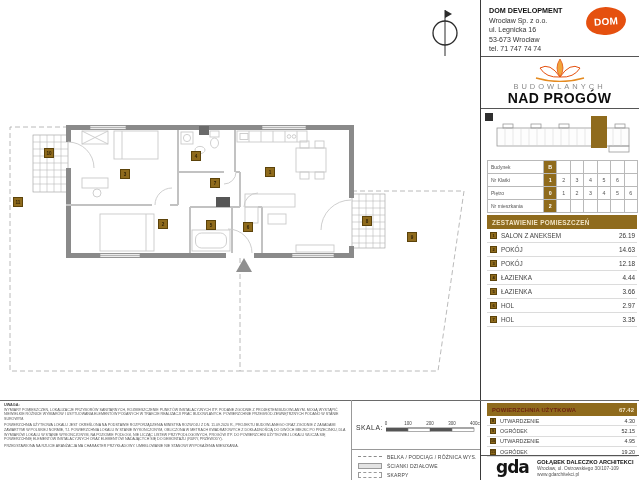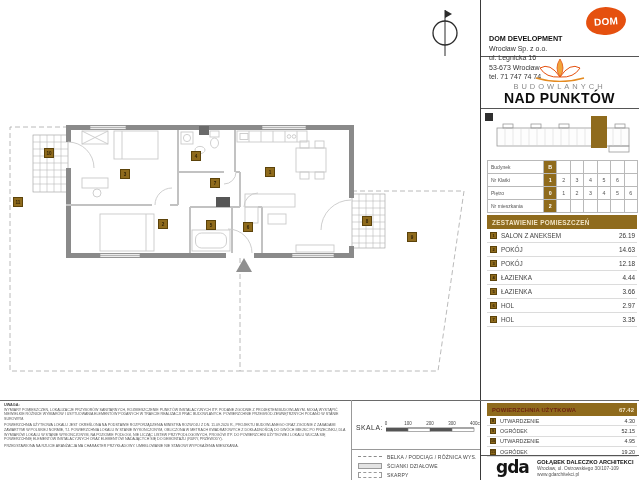--- a/index.html
+++ b/index.html
@@ -9,21 +9,21 @@
   
   .vline-main{position:absolute;left:480px;top:0;height:480px;border-left:1px solid #3a3a3a;}
   .hline-bottom{position:absolute;left:0;top:400px;width:639px;border-top:1px solid #6a6a6a;}
   .hline-r1{position:absolute;left:481px;top:56px;width:158px;border-top:1px solid #555;}
   .hline-r2{position:absolute;left:481px;top:108px;width:158px;border-top:1px solid #555;}
   .hline-r3{position:absolute;left:481px;top:455px;width:158px;border-top:1px solid #555;}
   .vline-notes{position:absolute;left:351px;top:400px;height:80px;border-left:1px solid #999;}
   .hline-legend{position:absolute;left:351px;top:449px;width:129px;border-top:1px solid #999;}
   
   .company{left:489px;top:6px;width:95px;font-size:7px;line-height:9.5px;color:#333;}
-  .company .cname{font-weight:bold;font-size:7.2px;color:#111;margin-top:28px;}
+  .company .cname{font-weight:bold;font-size:7.2px;color:#111;}
   .dom-logo{left:586px;top:7px;width:40px;height:28px;background:#e5500f;
             border-radius:46% 54% 52% 48%/55% 50% 50% 45%;
             display:flex;align-items:center;justify-content:center;
             color:#fff;font-weight:bold;font-size:10px;letter-spacing:.3px;transform:rotate(-4deg);}
   
   .brand-sub{left:480px;top:82px;width:159px;text-align:center;font-size:7.5px;letter-spacing:3px;color:#8a8a8a;}
   .brand-name{left:480px;top:90px;width:159px;text-align:center;font-size:14px;font-weight:bold;color:#0d0d0d;letter-spacing:.4px;}
   
   .loc-table{left:487px;top:160px;width:150px;border-left:.7px solid #b9b9b9;border-top:.7px solid #b9b9b9;}
   .loc-row{display:grid;grid-template-columns:56px repeat(7,1fr);height:13px;}
@@ -226,21 +226,21 @@
   </div>
   <div class="abs dom-logo">DOM</div>
 
   <svg class="abs" style="left:530px;top:58px" width="60" height="24" viewBox="0 0 60 24">
     <path d="M30 1 Q36 10 30 19 Q24 10 30 1 Z" fill="#f0a53c" stroke="#e5500f" stroke-width="0.8"></path>
     <path d="M30 19 Q20 4 10 10 Q16 20 30 19 Z" fill="none" stroke="#e5500f" stroke-width="1"></path>
     <path d="M30 19 Q40 4 50 10 Q44 20 30 19 Z" fill="none" stroke="#e5500f" stroke-width="1"></path>
     <path d="M6 20 Q30 27 54 20" fill="none" stroke="#e58a1f" stroke-width="1.4"></path>
   </svg>
   <div class="abs brand-sub">BUDOWLANYCH</div>
-  <div class="abs brand-name">NAD PUNKTÓW</div>
+  <div class="abs brand-name">NAD PROGÓW</div>
 
   <svg class="abs" style="left:483px;top:110px" width="154" height="48" viewBox="0 0 154 48">
     <rect x="2" y="3" width="8" height="8" fill="#2f2f2f"></rect>
     <g stroke="#9a9a9a" fill="#fdfdfd" stroke-width="0.8">
       <rect x="14" y="18" width="132" height="18"></rect>
       <rect x="20" y="14" width="10" height="4" fill="none"></rect>
       <rect x="48" y="14" width="10" height="4" fill="none"></rect>
       <rect x="76" y="14" width="10" height="4" fill="none"></rect>
       <rect x="132" y="14" width="10" height="4" fill="none"></rect>
       <rect x="126" y="36" width="20" height="6" fill="none"></rect>

